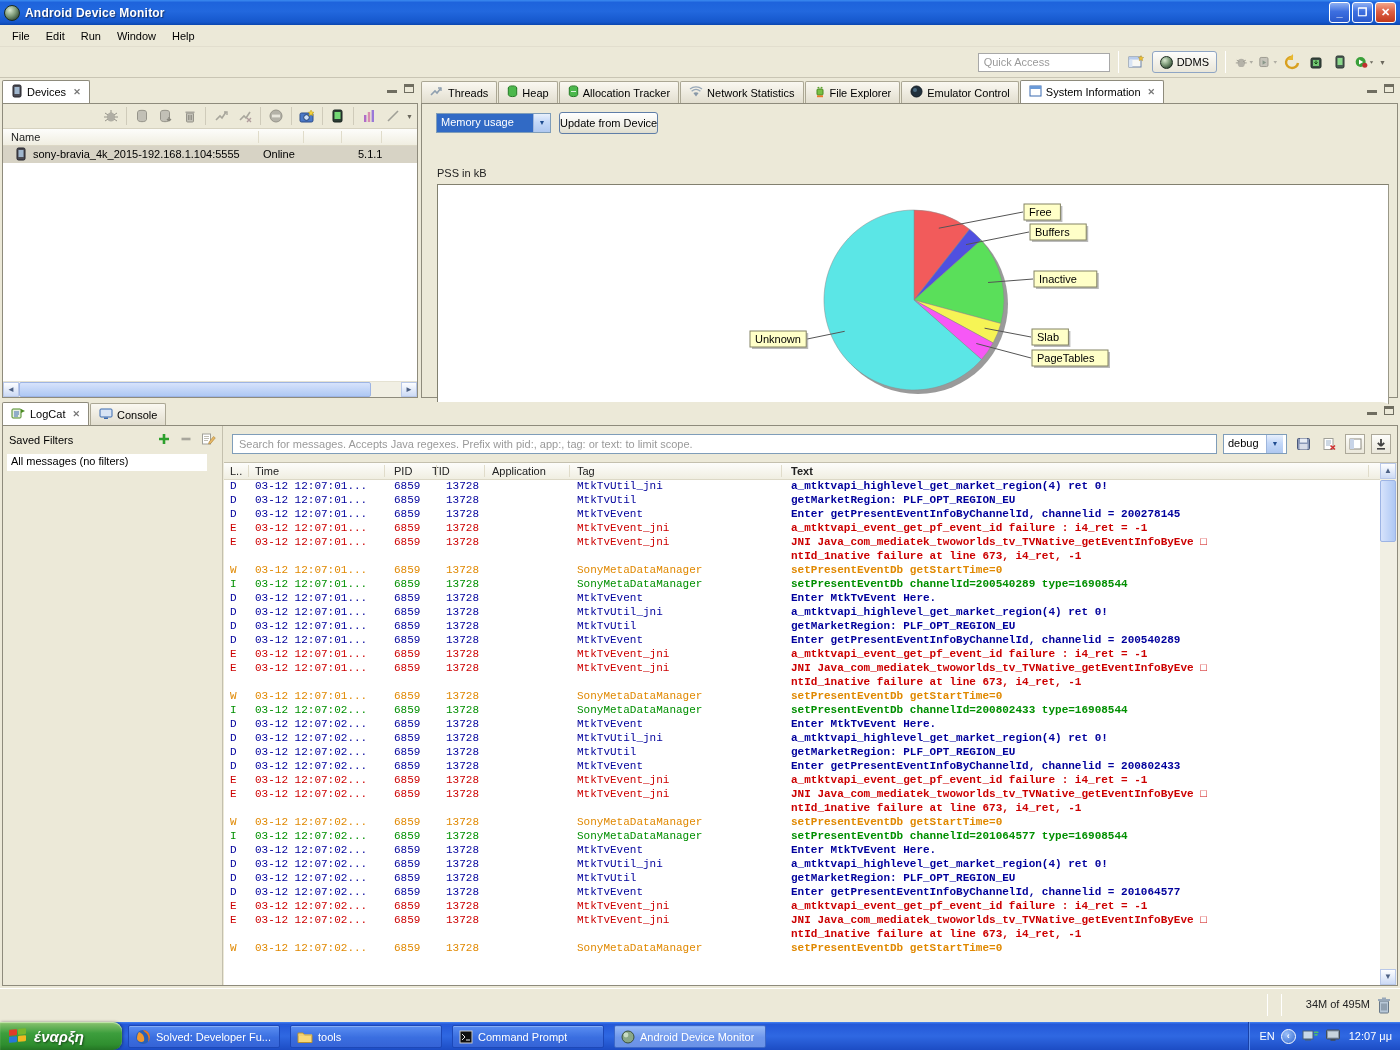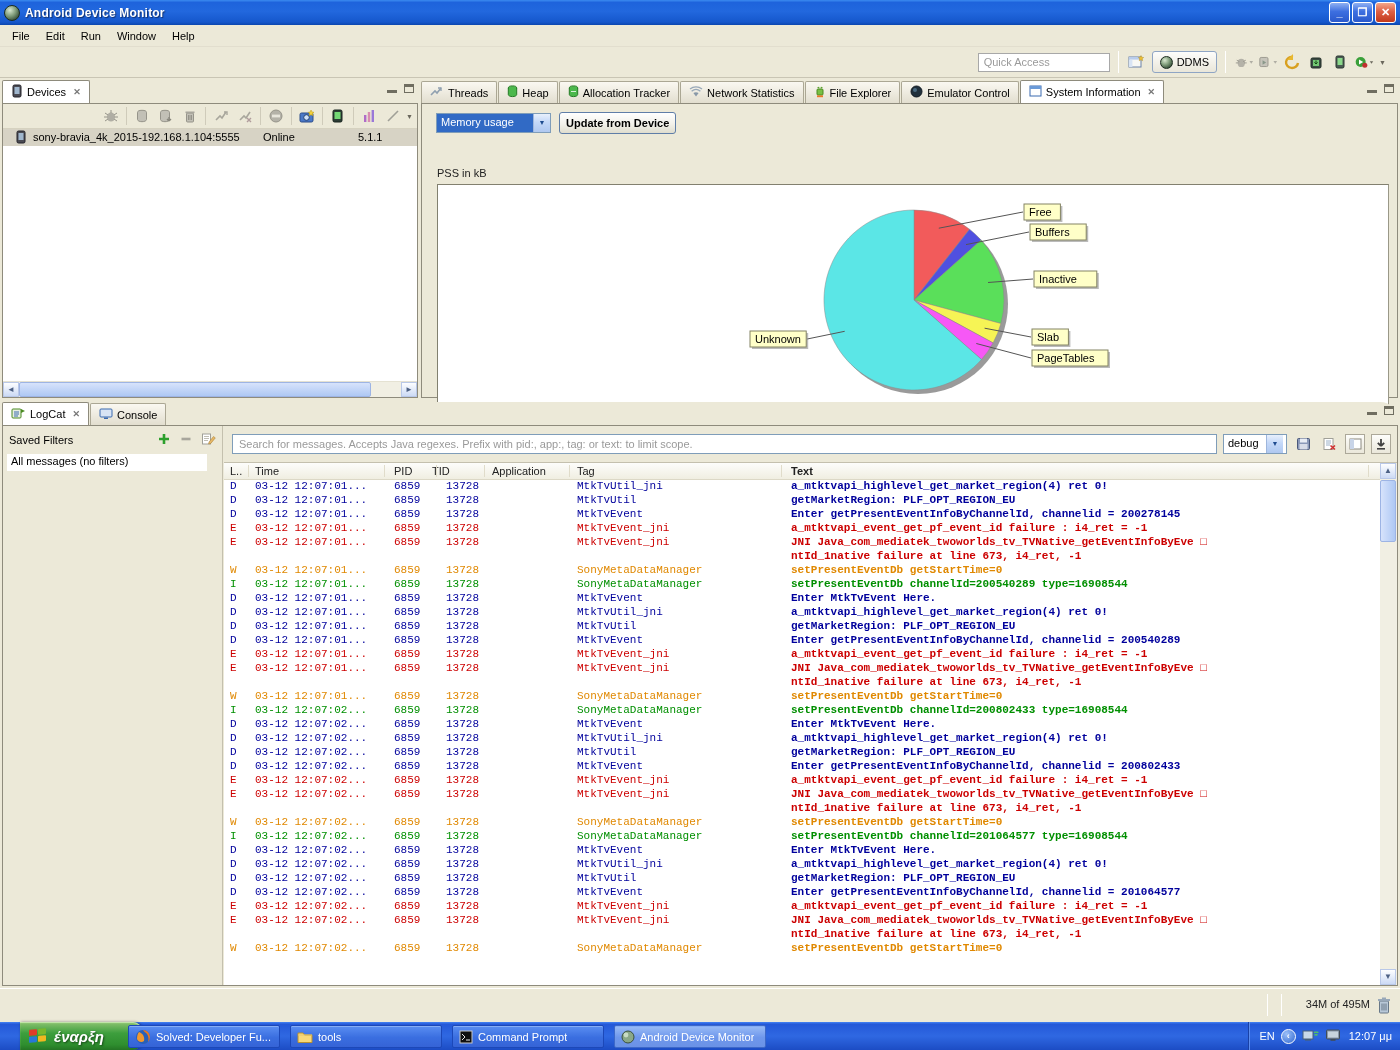--- a/index.html
+++ b/index.html
@@ -72,22 +72,22 @@
 
   
   #sys-view { left:421px; top:80px; width:977px; height:318px; }
   #sys-body { top:23px; background:#ECE9D8; }
   #sys-controls { position:absolute; left:14px; top:8px; display:flex; gap:8px; align-items:center; }
   .xp-select { display:flex; height:20px; border:1px solid #7F9DB9; background:#fff; align-items:stretch; }
   .xp-select .val { padding:2px 4px; min-width:96px; }
   .xp-select .val.hl { background:#316AC5; color:#fff; }
   .xp-select .arrow { width:17px; background:linear-gradient(180deg,#E8F0FC,#C4D8F8 45%,#AFC8F0);
     border-left:1px solid #9EB6DC; color:#1E4B8F; font-size:7px; text-align:center; line-height:18px; }
-  .xp-btn { height:22px; padding:2px 6px; border:1px solid #5F7EA8; border-radius:3px;
-    background:linear-gradient(180deg,#FFFFFF,#F2F1EA 55%,#DFDDCE); font-size:11px;font-weight:bold; }
+  .xp-btn { height:22px; padding:2px 0; border:1px solid #5F7EA8; border-radius:3px;
+    background:linear-gradient(180deg,#FFFFFF,#F2F1EA 55%,#DFDDCE); font-size:11px; }
   #pss-label { position:absolute; left:15px; top:63px; color:#222; }
   #chart-frame { position:absolute; left:15px; top:80px; width:952px; height:229px; background:#fff;
     border:1px solid #9A9888; border-top-color:#82806F; border-left-color:#82806F; }
 
   
   #log-view { left:2px; top:402px; width:1396px; height:584px;border-radius:18px; }
   #log-body { top:23px; background:#ECE9D8; }
   #filters-pane { position:absolute; left:0; top:0; bottom:0; width:220px; border-right:1px solid #C4C0AE; }
   #filters-head { height:28px; display:flex; align-items:center; padding:0 6px; gap:8px; }
   #filters-head .ttl { margin-right:auto; }
@@ -125,21 +125,21 @@
   #heap-status { position:absolute; right:30px; top:9px; color:#222; }
   #status-trash { position:absolute; right:8px; top:7px; }
   .st-sep { position:absolute; top:5px; width:1px; height:22px; background:#CFCBBA; border-right:1px solid #fff; }
 
   
   #taskbar { position:absolute; left:0; top:1022px; width:1400px; height:28px;
     background:linear-gradient(180deg,#4584F4 0%,#2458D8 8%,#2F68E2 50%,#1C4CC4 100%); }
   #startbtn { position:absolute; left:0; top:0; width:122px; height:28px; border-radius:0 9px 9px 0;
     background:linear-gradient(180deg,#8CC470 0%,#3D9E3D 40%,#2F8F2F 80%,#247524 100%);
     display:flex; align-items:center; gap:6px; padding-left:8px;
-    box-shadow:inset 0 1px 1px #C8E8B0, 1px 0 3px rgba(0,0,0,.4);margin-left:20px; }
+    box-shadow:inset 0 1px 1px #C8E8B0, 1px 0 3px rgba(0,0,0,.4); }
   #startbtn .lbl { color:#fff; font-weight:bold; font-style:italic; font-size:15px; text-shadow:1px 1px 2px #1A4A1A; }
   .task-btn { position:absolute; top:3px; width:152px; height:23px; border-radius:2px;
     background:linear-gradient(180deg,#5A8EF2,#3A6EE0 55%,#3563D6); border:1px solid #1C48B8;
     box-shadow:inset 0 1px 0 #84ACF6; display:flex; align-items:center; gap:5px; padding:0 6px;
     color:#fff; }
   .task-btn.active { background:linear-gradient(180deg,#9ABCF6,#6E97EC 55%,#6B92E6); border-color:#3D68C8; }
   .task-btn .tlabel { overflow:hidden; text-overflow:ellipsis; white-space:nowrap; }
   #tray { position:absolute; right:0; top:0; height:28px; padding:0 8px 0 10px; display:flex;
     align-items:center; gap:6px; border-left:1px solid #1941A5; box-shadow:inset 1px 0 0 #5B8DEF;
     background:linear-gradient(180deg,#4584F4 0%,#2458D8 8%,#2F68E2 50%,#1C4CC4 100%); color:#fff; }
@@ -322,20 +322,27 @@
               <rect x="9.6" y="1" width="2.4" height="12" fill="#9a78d8"></rect>
             </svg>
           </span>
           <span class="tb-ico">
             <svg width="14" height="14" viewBox="0 0 14 14">
               <path d="M2 12L12 2" stroke="#a0a098" stroke-width="1.6"></path>
             </svg>
           </span>
           <span class="drop-caret">▼</span>
         </div>
+      <div id="devices-header">
+        <span class="col-label">Name</span>
+        <span class="hsep" style="left:255px"></span>
+          <span class="hsep" style="left:300px"></span>
+        <span class="hsep" style="left:338px"></span>
+          <span class="hsep" style="left:378px"></span>
+      </div>
       <div id="device-row">
         <span style="left:12px;top:1px" id="devrow-icon"><svg width="12" height="14" viewBox="0 0 12 14">
               <rect x="2" y="1" width="8" height="12" rx="1.5" fill="#4a4a52" stroke="#23232a"></rect>
               <rect x="3.5" y="3" width="5" height="7" fill="#9fb6cd"></rect>
             </svg></span>
         <span style="left:30px">sony-bravia_4k_2015-192.168.1.104:5555</span>
         <span style="left:260px">Online</span>
         <span style="left:355px">5.1.1</span>
       </div>
       <div id="devices-hscroll">

